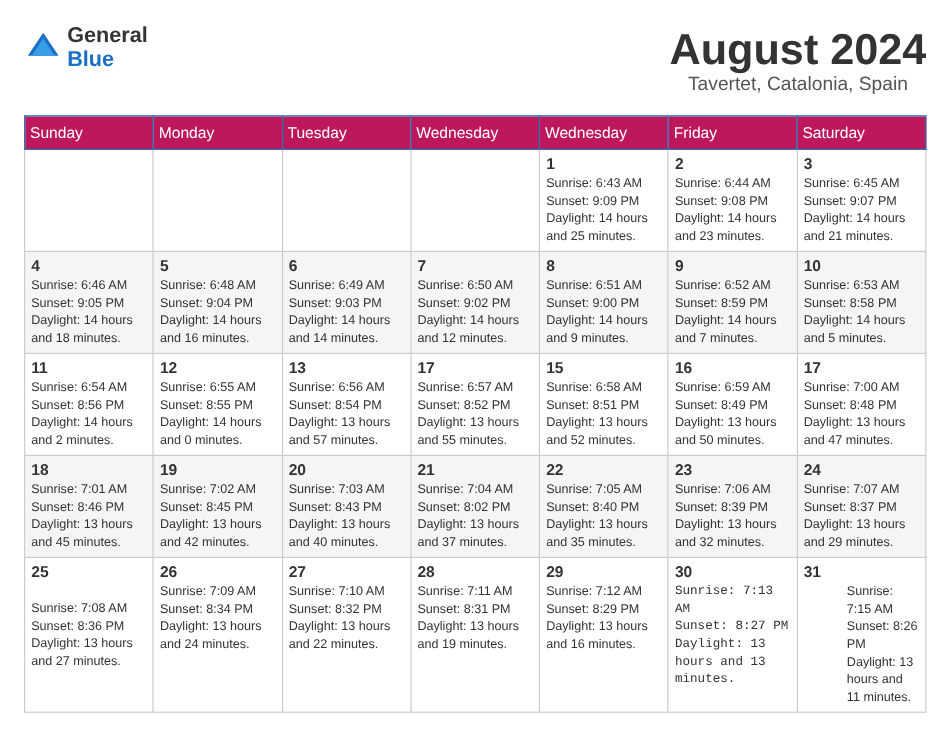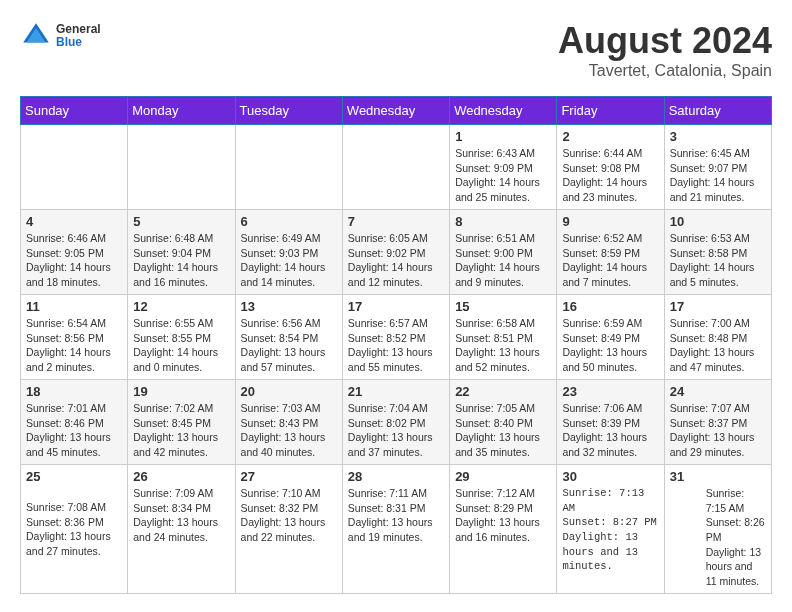--- a/index.html
+++ b/index.html
@@ -17,49 +17,49 @@
       margin-bottom: 16px;
     }
     .logo {
       display: flex;
       align-items: center;
       gap: 4px;
     }
     .logo-text {
       display: flex;
       flex-direction: column;
-      font-size: 12px;
+      font-size: 18px;
       font-weight: bold;
       line-height: 1.1;
     }
     .logo-general { color: #333; }
     .logo-blue { color: #1a6fc4; }
     .logo-icon {
       width: 32px;
       height: 32px;
     }
     .title-block {
-      text-align: right;
+      text-align: center;
     }
     .month-year {
       font-size: 36px;
       font-weight: bold;
       color: #333;
     }
     .location {
       font-size: 16px;
       color: #555;
     }
     table {
       width: 100%;
       border-collapse: collapse;
       font-size: 11px;
     }
     thead tr {
-      background-color: #6d28d9;
+      background-color: #be185d;
       color: #fff;
     }
     thead th {
       padding: 6px 4px;
       text-align: left;
       font-size: 13px;
       font-weight: normal;
       border: 1px solid #2a74b8;
     }
     tbody tr {
@@ -163,21 +163,21 @@
 Daylight: 14 hours and 16 minutes.</div>
         </td>
         <td>
           <span class="day-num">6</span>
           <div class="day-info" style="white-space: pre-line;">Sunrise: 6:49 AM
 Sunset: 9:03 PM
 Daylight: 14 hours and 14 minutes.</div>
         </td>
         <td>
           <span class="day-num">7</span>
-          <div class="day-info" style="white-space: pre-line;">Sunrise: 6:05 AM
+          <div class="day-info" style="white-space: pre-line;">Sunrise: 6:50 AM
 Sunset: 9:02 PM
 Daylight: 14 hours and 12 minutes.</div>
         </td>
         <td>
           <span class="day-num">8</span>
           <div class="day-info" style="white-space: pre-line;">Sunrise: 6:51 AM
 Sunset: 9:00 PM
 Daylight: 14 hours and 9 minutes.</div>
         </td>
         <td>

